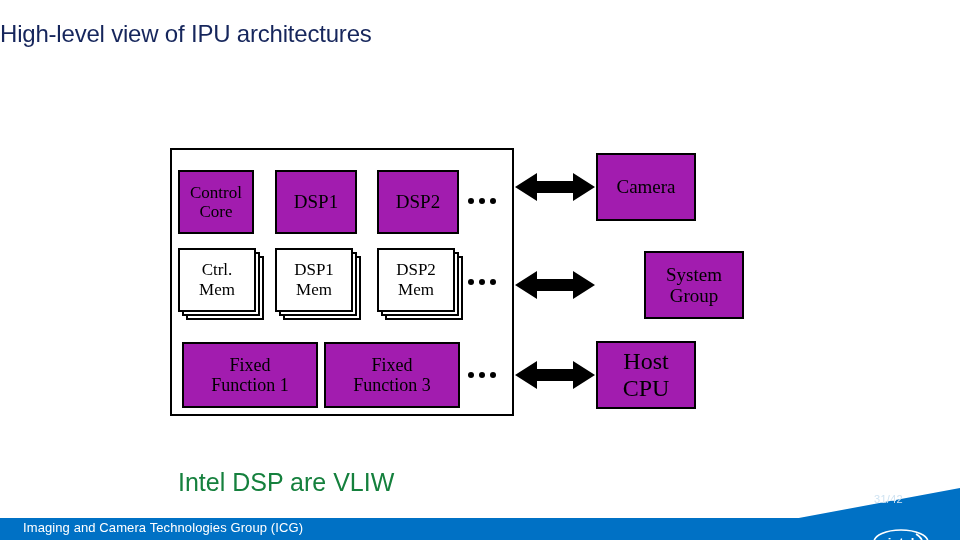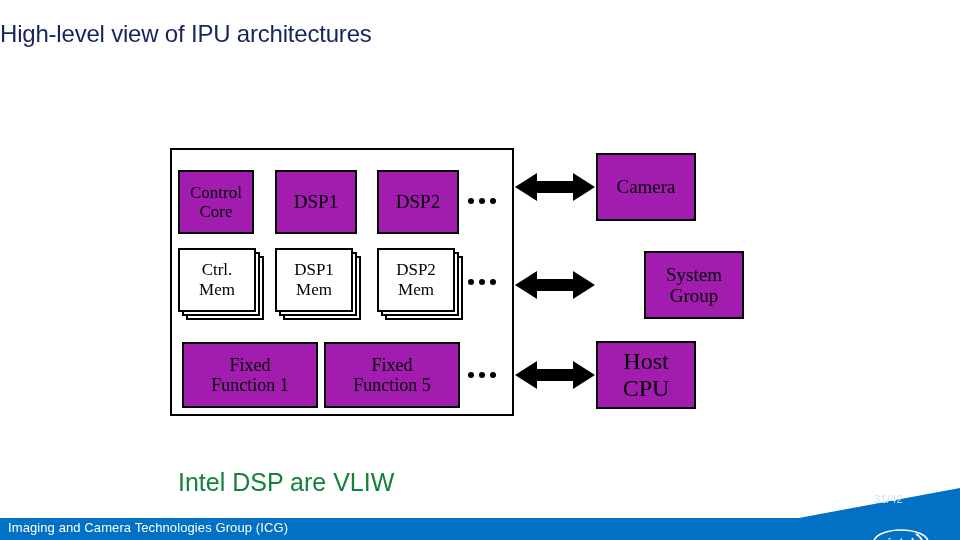--- a/index.html
+++ b/index.html
@@ -137,21 +137,21 @@
   #footer-bar {
     position: absolute;
     left: 0;
     top: 518px;
     width: 960px;
     height: 22px;
     background: #0071c5;
   }
   #footer-text {
     position: absolute;
-    left: 8px;
+    left: 23px;
     top: 520px;
     font-size: 13px;
     color: #ffffff;
     font-family: "Liberation Sans", sans-serif;
     white-space: nowrap;
     letter-spacing: 0.1px;
   }
   #footer-wedge {
     position: absolute;
     left: 760px;
@@ -238,21 +238,21 @@
     <i></i>
   </div>
 
   <div class="figbox" style="left:182px; top:342px; width:136px; height:66px; font-size:18px; flex-direction:column;">
     <span>Fixed</span>
     <span>Function 1</span>
   </div>
 
   <div class="figbox" style="left:324px; top:342px; width:136px; height:66px; font-size:18px; flex-direction:column;">
     <span>Fixed</span>
-    <span>Function 5</span>
+    <span>Function 3</span>
   </div>
 
   <div class="ellipsis" style="left:468px; top:372px;">
     <i></i>
     <i></i>
     <i></i>
   </div>
 
   <div class="dblarrow" style="left:515px; top:170px;">
     <svg width="80" height="34" viewBox="0 0 80 34" xmlns="http://www.w3.org/2000/svg">

